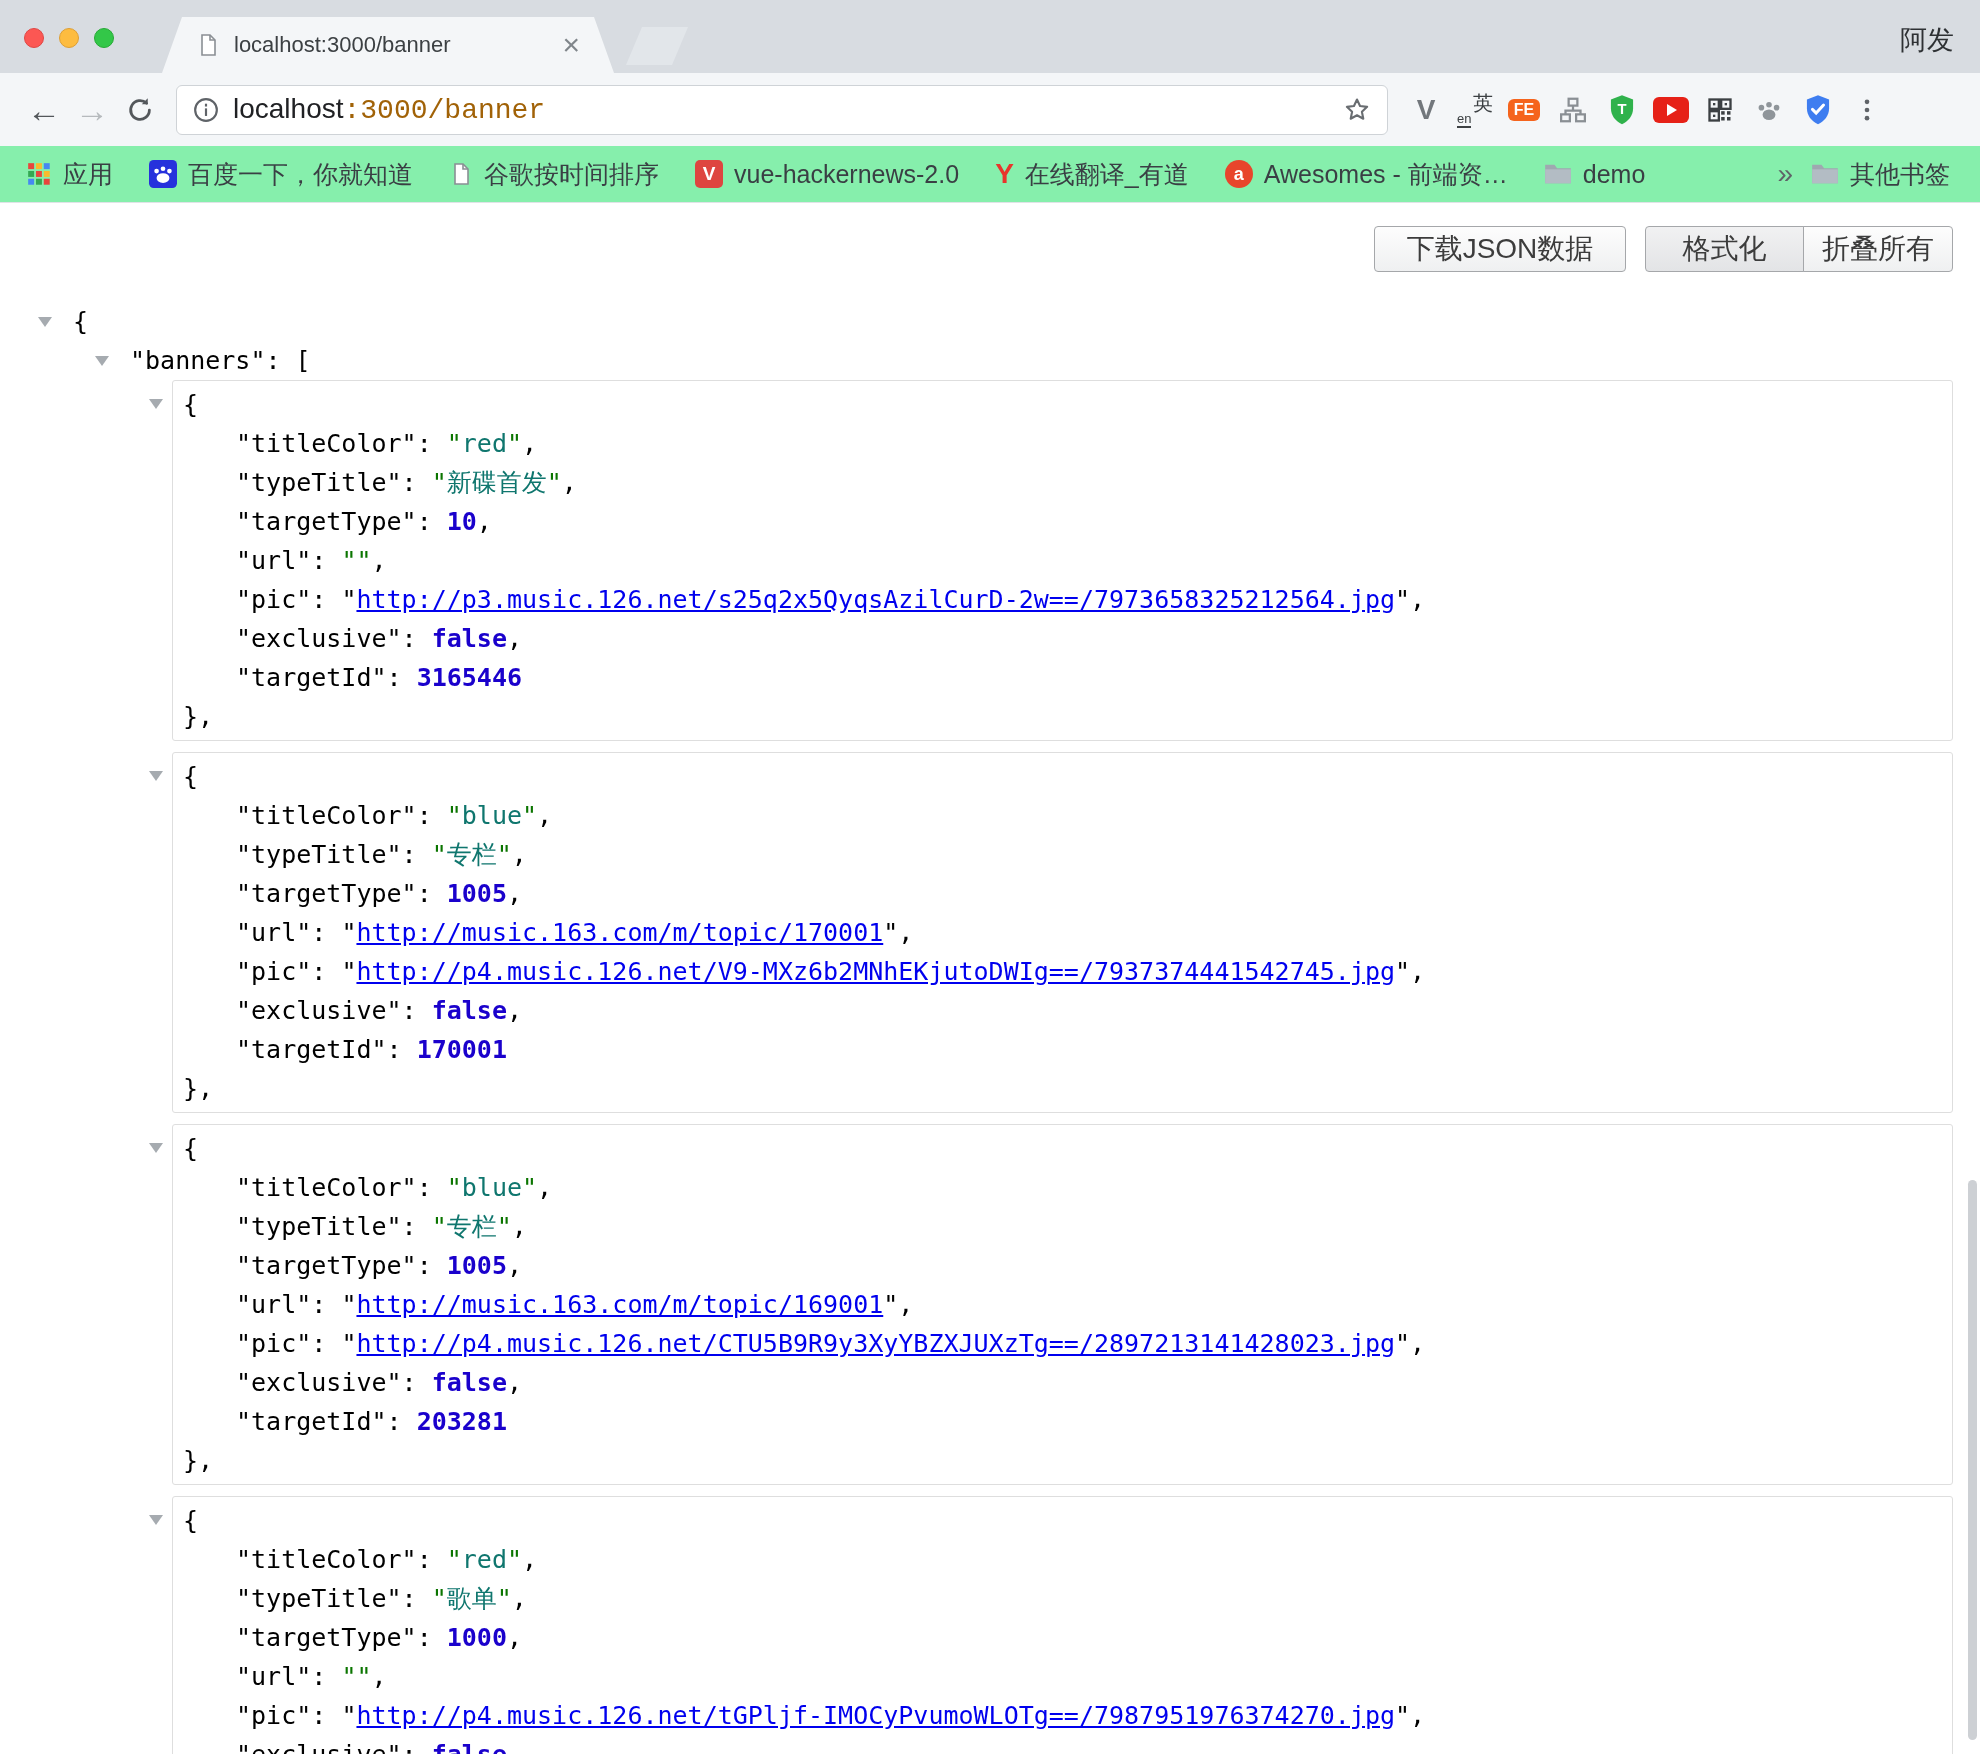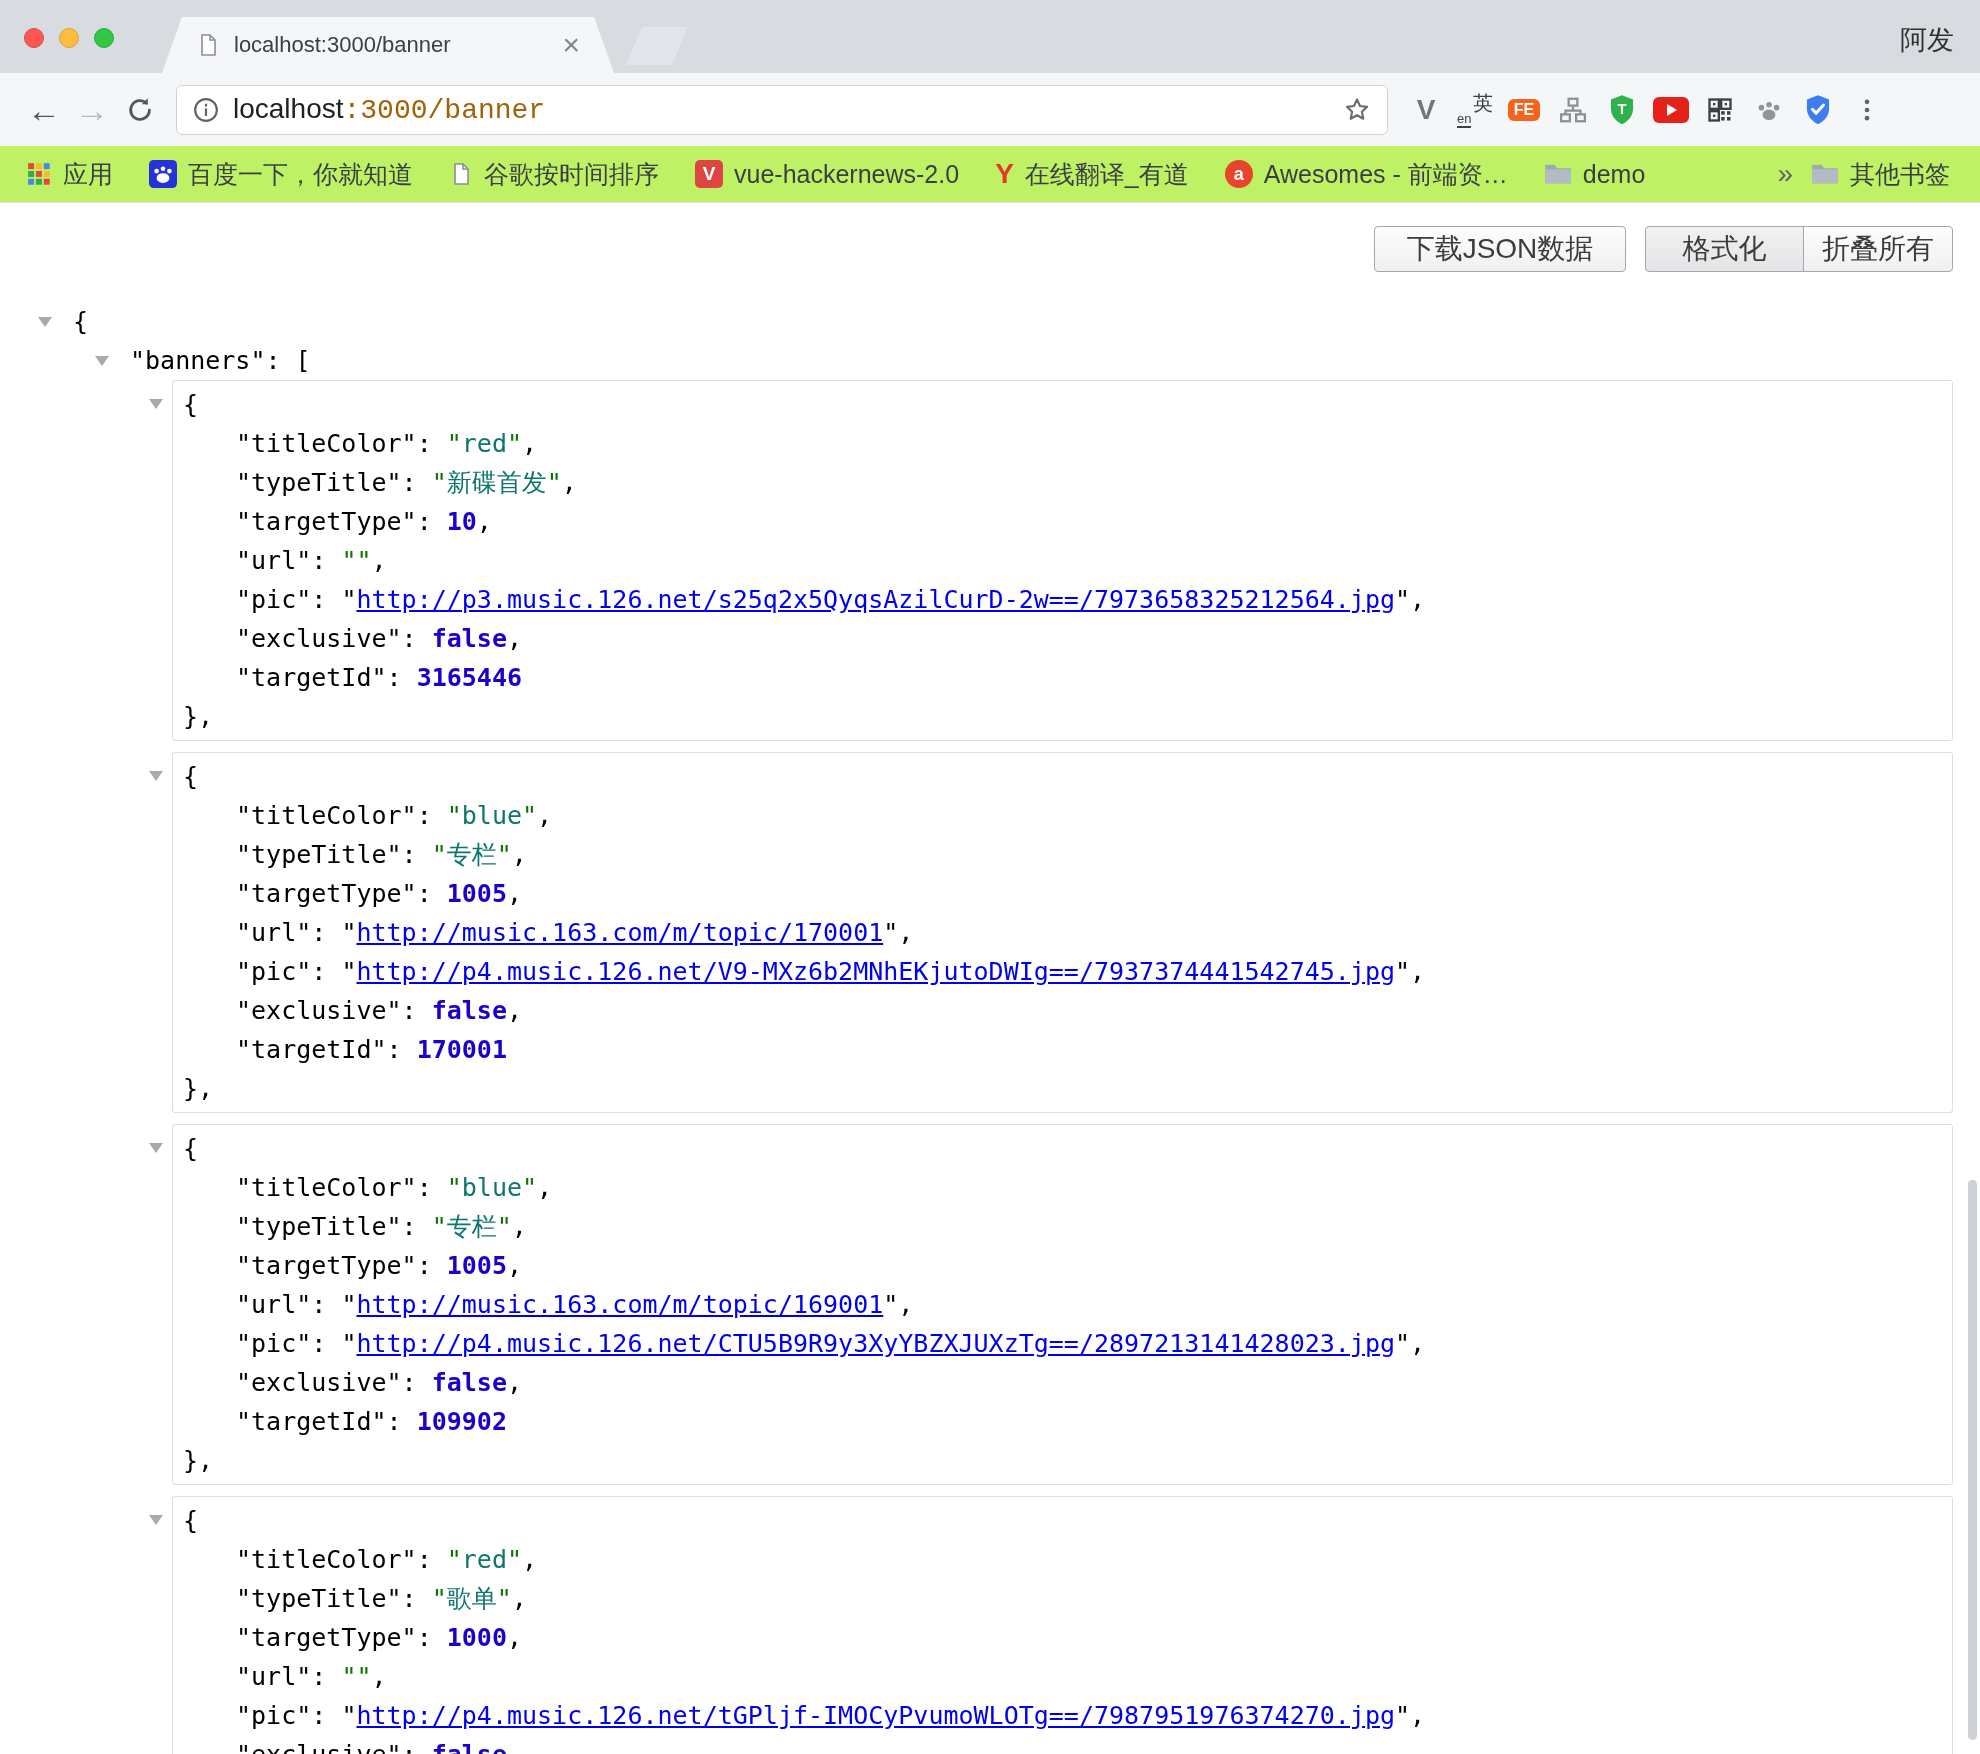--- a/index.html
+++ b/index.html
@@ -40,21 +40,21 @@
   .ext { width:36px; height:36px; display:flex; align-items:center; justify-content:center; position:relative; }
   .ext-v { font-size:28px; font-weight:bold; color:#72777c; }
   .ext-fe { width:32px; height:22px; background:#f5641d; border-radius:6px; color:#fff;
             font-weight:bold; font-size:16px; display:flex; align-items:center; justify-content:center; }
   .ext-yt { width:36px; height:26px; background:#e62117; border-radius:6px;
             display:flex; align-items:center; justify-content:center; }
   .yt-play { width:0; height:0; border-left:10px solid #fff; border-top:6px solid transparent; border-bottom:6px solid transparent; margin-left:2px; }
   .t-cn { position:absolute; top:-2px; right:0; font-size:20px; color:#3c4043; }
   .t-en { position:absolute; bottom:0; left:0; font-size:13px; color:#3c4043; border-bottom:2px solid #3c4043; }
   
-  .bookmarks { position:absolute; top:146px; left:0; right:0; height:57px; background:#bef264;
+  .bookmarks { position:absolute; top:146px; left:0; right:0; height:57px; background:#86efac;
                border-bottom:1px solid #e0e3e7; display:flex; align-items:center; padding:0 26px;
                font-size:25px; color:#3a3f44; }
   .bm { display:flex; align-items:center; gap:11px; margin-right:36px; white-space:nowrap; }
   .bm-ic { display:flex; align-items:center; }
   .bm-v { width:28px; height:28px; background:#de4540; border-radius:5px; color:#fff; font-weight:bold;
           font-size:19px; display:flex; align-items:center; justify-content:center; }
   .bm-y { color:#e8352c; font-weight:bold; font-size:28px; }
   .bm-a { width:28px; height:28px; background:#e8452c; border-radius:50%; color:#fff; font-weight:bold;
           font-size:18px; display:flex; align-items:center; justify-content:center; }
   .bm-right { margin-left:auto; display:flex; align-items:center; gap:18px; }
@@ -326,21 +326,21 @@
         </div>
         <div class="obj-box">
           <span class="tri"></span>
           <div class="jline open"><span class="punc">{</span></div>
           <div class="jline prop"><span class="pq">"</span><span class="key">titleColor</span><span class="pq">"</span><span class="punc">: </span><span class="pq sq">"</span><span class="str">blue</span><span class="pq sq">"</span><span class="punc">,</span></div>
           <div class="jline prop"><span class="pq">"</span><span class="key">typeTitle</span><span class="pq">"</span><span class="punc">: </span><span class="pq sq">"</span><span class="str">专栏</span><span class="pq sq">"</span><span class="punc">,</span></div>
           <div class="jline prop"><span class="pq">"</span><span class="key">targetType</span><span class="pq">"</span><span class="punc">: </span><span class="num">1005</span><span class="punc">,</span></div>
           <div class="jline prop"><span class="pq">"</span><span class="key">url</span><span class="pq">"</span><span class="punc">: </span><span class="pq">"</span><a class="lnk" href="#">http://music.163.com/m/topic/169001</a><span class="pq">"</span><span class="punc">,</span></div>
           <div class="jline prop"><span class="pq">"</span><span class="key">pic</span><span class="pq">"</span><span class="punc">: </span><span class="pq">"</span><a class="lnk" href="#">http://p4.music.126.net/CTU5B9R9y3XyYBZXJUXzTg==/2897213141428023.jpg</a><span class="pq">"</span><span class="punc">,</span></div>
           <div class="jline prop"><span class="pq">"</span><span class="key">exclusive</span><span class="pq">"</span><span class="punc">: </span><span class="bool">false</span><span class="punc">,</span></div>
-          <div class="jline prop"><span class="pq">"</span><span class="key">targetId</span><span class="pq">"</span><span class="punc">: </span><span class="num">109902</span></div>
+          <div class="jline prop"><span class="pq">"</span><span class="key">targetId</span><span class="pq">"</span><span class="punc">: </span><span class="num">203281</span></div>
           <div class="jline close"><span class="punc">},</span></div>
         </div>
         <div class="obj-box">
           <span class="tri"></span>
           <div class="jline open"><span class="punc">{</span></div>
           <div class="jline prop"><span class="pq">"</span><span class="key">titleColor</span><span class="pq">"</span><span class="punc">: </span><span class="pq sq">"</span><span class="str">red</span><span class="pq sq">"</span><span class="punc">,</span></div>
           <div class="jline prop"><span class="pq">"</span><span class="key">typeTitle</span><span class="pq">"</span><span class="punc">: </span><span class="pq sq">"</span><span class="str">歌单</span><span class="pq sq">"</span><span class="punc">,</span></div>
           <div class="jline prop"><span class="pq">"</span><span class="key">targetType</span><span class="pq">"</span><span class="punc">: </span><span class="num">1000</span><span class="punc">,</span></div>
           <div class="jline prop"><span class="pq">"</span><span class="key">url</span><span class="pq">"</span><span class="punc">: </span><span class="pq sq">"</span><span class="str"></span><span class="pq sq">"</span><span class="punc">,</span></div>
           <div class="jline prop"><span class="pq">"</span><span class="key">pic</span><span class="pq">"</span><span class="punc">: </span><span class="pq">"</span><a class="lnk" href="#">http://p4.music.126.net/tGPljf-IMOCyPvumoWLOTg==/7987951976374270.jpg</a><span class="pq">"</span><span class="punc">,</span></div>

